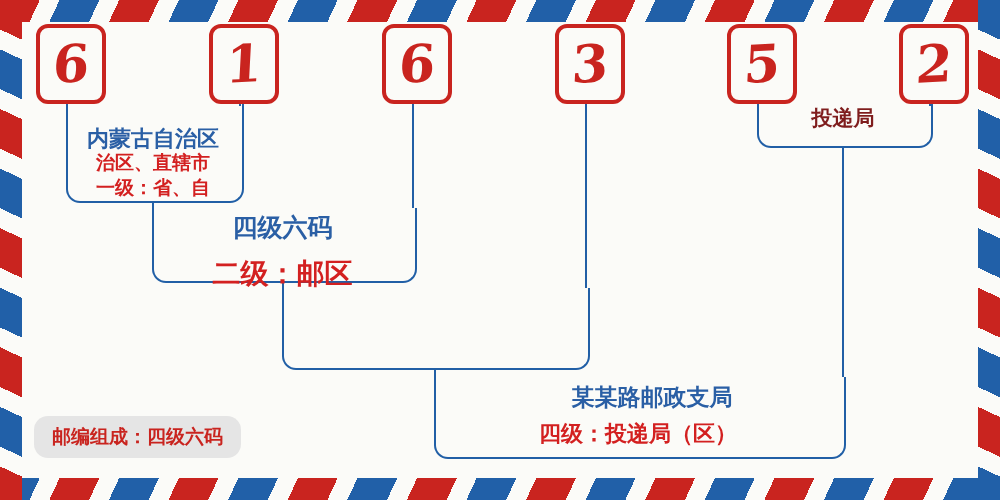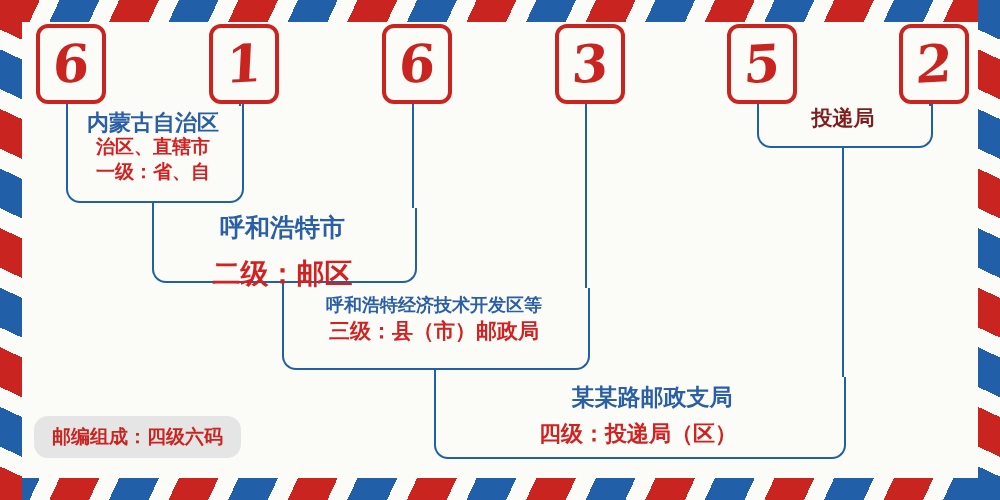--- a/index.html
+++ b/index.html
@@ -150,41 +150,37 @@
 
   <div class="riser" style="left:412px;top:96px;height:112px;"></div>
 
   <div class="riser" style="left:585px;top:96px;height:192px;"></div>
 
   <div class="riser" style="left:757px;top:96px;height:10px;"></div>
 
   <div class="riser" style="left:929px;top:96px;height:10px;"></div>
 
   <div class="bracket" style="left:66px;top:104px;width:174px;height:97px;"></div>
-  <div class="label-block" style="left:66px;top:110px;width:174px;">
+  <div class="label-block" style="left:66px;top:126px;width:174px;">
     <div class="lbl-name" style="font-size:22px;">内蒙古自治区</div>
     <div class="lbl-level" style="font-size:19px;">治区、直辖市</div>
     <div class="lbl-level" style="font-size:19px;margin-top:2px;">一级：省、自</div>
   </div>
 
   <div class="stem" style="left:152px;top:201px;height:9px;"></div>
 
   <div class="bracket" style="left:152px;top:208px;width:261px;height:73px;"></div>
   <div class="label-block" style="left:152px;top:214px;width:261px;">
-    <div class="lbl-name" style="font-size:25px;">呼和浩特市</div>
+    <div class="lbl-name" style="font-size:25px;">四级六码</div>
     <div class="lbl-level" style="font-size:28px;margin-top:14px;">二级：邮区</div>
   </div>
 
   <div class="stem" style="left:282px;top:281px;height:9px;"></div>
 
   <div class="bracket" style="left:282px;top:288px;width:304px;height:80px;"></div>
-  <div class="label-block" style="left:282px;top:295px;width:304px;">
-    <div class="lbl-name" style="font-size:18px;">呼和浩特经济技术开发区等</div>
-    <div class="lbl-level" style="font-size:21px;margin-top:3px;">三级：县（市）邮政局</div>
-  </div>
 
   <div class="stem" style="left:434px;top:368px;height:9px;"></div>
 
   <div class="bracket" style="left:757px;top:104px;width:172px;height:42px;"></div>
   <div class="label-block" style="left:757px;top:106px;width:172px;">
     <div class="lbl-plain" style="font-size:21px;">投递局</div>
   </div>
 
   <div class="stem" style="left:842px;top:146px;height:231px;"></div>
 

